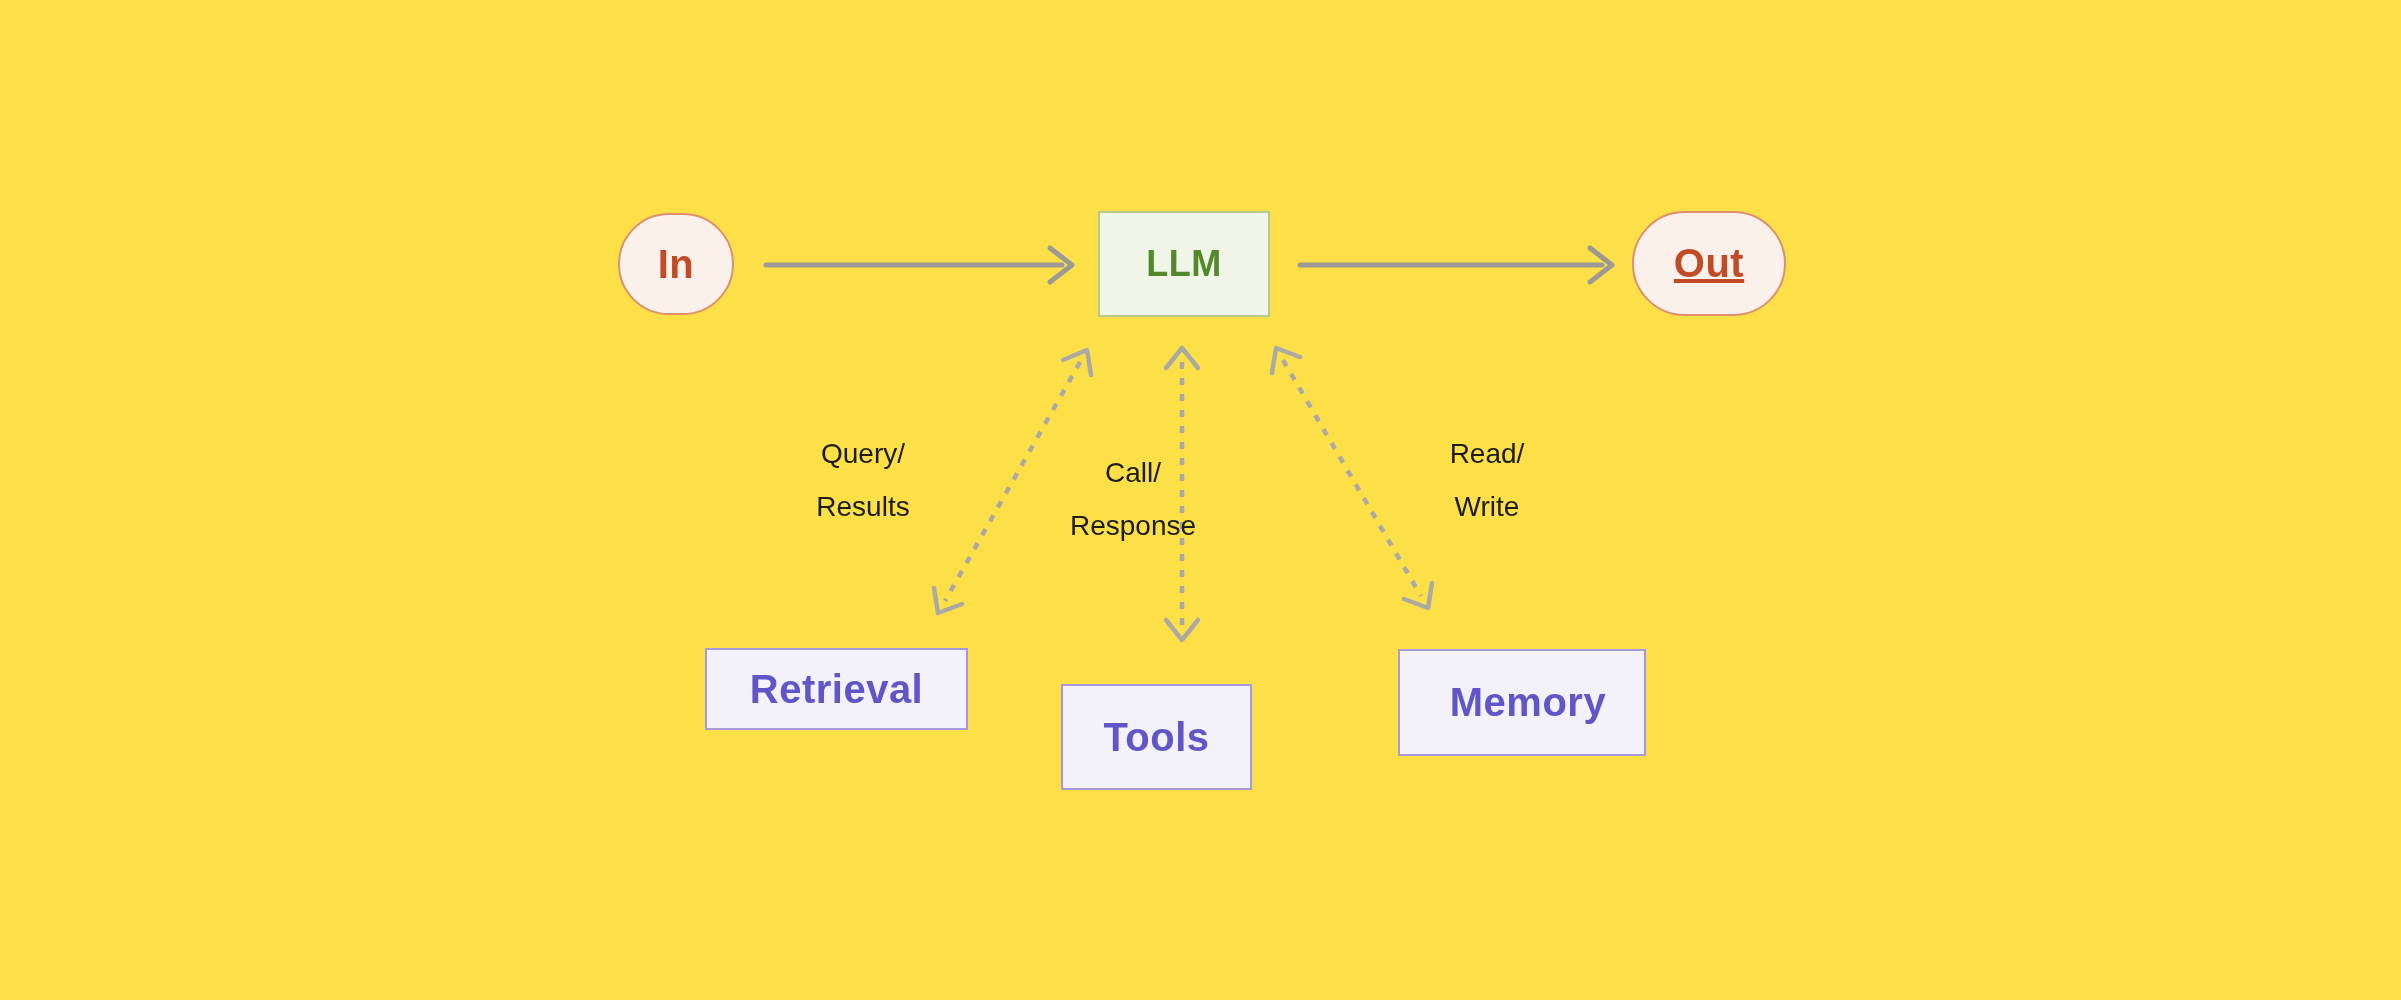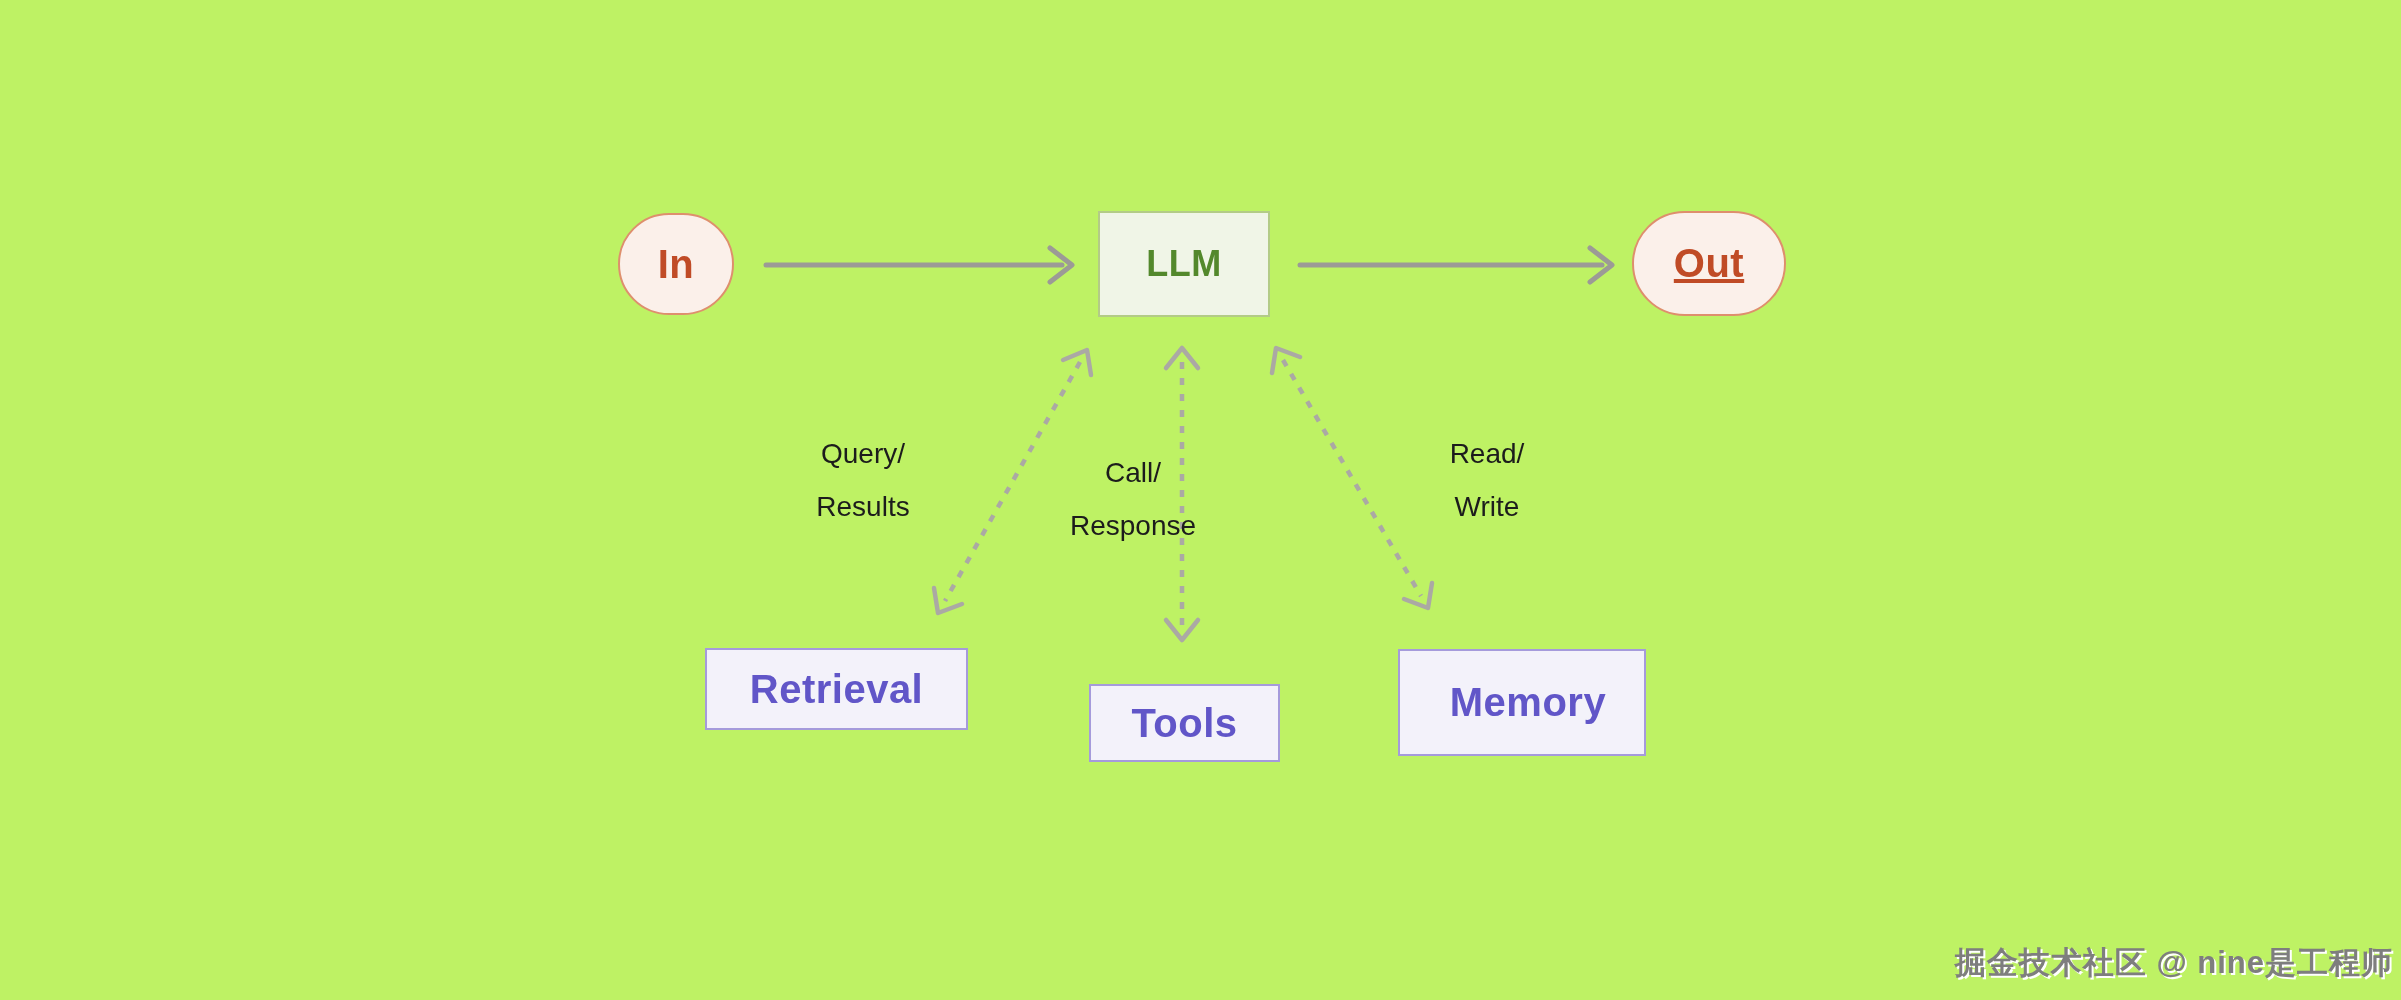--- a/index.html
+++ b/index.html
@@ -1,20 +1,20 @@
 <!DOCTYPE html>
 <html><head>
 <meta charset="utf-8">
 <style>
   html, body { margin: 0; padding: 0; background: #ffffff; }
   .canvas {
     position: relative;
     width: 2401px;
     height: 1000px;
-    background: #bef264;
+    background: #fde047;
     overflow: hidden;
     font-family: "Liberation Sans", sans-serif;
   }
   .arrow-layer {
     position: absolute;
     left: 0; top: 0;
     width: 2401px; height: 1000px;
   }
   .node {
     position: absolute;
@@ -40,21 +40,21 @@
     color: #53882c;
     font-size: 36px;
   }
   .node-aug {
     background: #f3f2fa;
     border: 2.5px solid #a59bdb;
     color: #6156c8;
     font-size: 40px;
   }
   .node-retrieval { left: 705px;  top: 648px; width: 263px; height: 82px; }
-  .node-tools     { left: 1089px; top: 684px; width: 191px; height: 78px; }
+  .node-tools     { left: 1061px; top: 684px; width: 191px; height: 106px; }
   .node-memory    { left: 1398px; top: 649px; width: 248px; height: 107px; padding-left: 12px; }
   .edge-label {
     position: absolute;
     transform: translateX(-50%);
     text-align: center;
     color: #1c1c1c;
     font-size: 28px;
     line-height: 53px;
     white-space: nowrap;
   }
@@ -141,15 +141,14 @@
   <div class="edge-label label-call">
     <div>Call/</div>
     <div>Response</div>
   </div>
 
   <div class="edge-label label-read">
     <div>Read/</div>
     <div>Write</div>
   </div>
 
-  <div class="watermark">掘金技术社区 @ nine是工程师</div>
 
 </div>
 
 </body></html>

